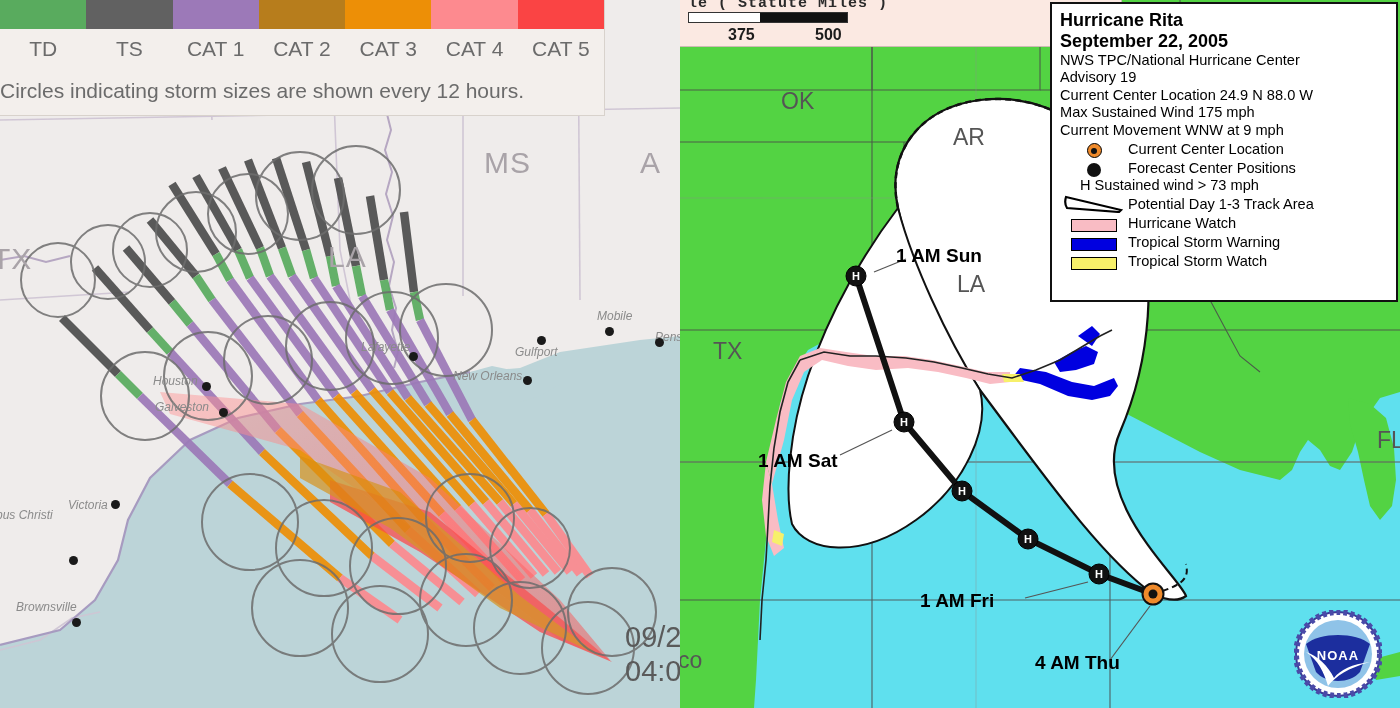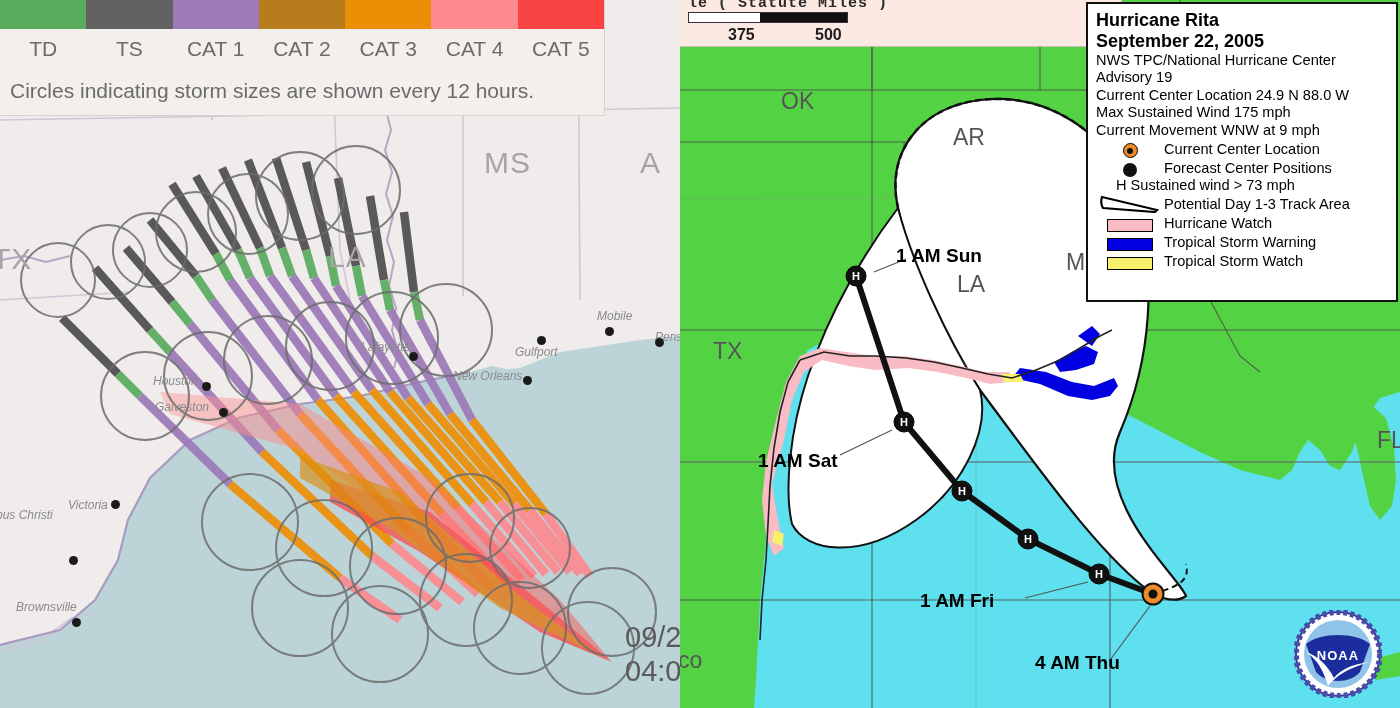--- a/index.html
+++ b/index.html
@@ -42,21 +42,21 @@
     border-bottom: 1px solid #d8d2cc; z-index: 30;
   }
   #legend-swatches { display: flex; width: 100%; height: 29px; }
   #legend-swatches > div { flex: 1 1 0; height: 100%; }
   #legend-labels { display: flex; width: 100%; height: 40px; }
   #legend-labels > div {
     flex: 1 1 0; text-align: center; line-height: 40px;
     font-size: 21px; color: #6b6b6b; font-weight: 500;
   }
   #legend-note {
-    padding-left: 10px; font-size: 21px; color: #6b6b6b;
+    padding-left: 0; font-size: 21px; color: #6b6b6b;
     line-height: 44px; white-space: nowrap;
   }
 
   
   #right-panel {
     position: absolute; left: 680px; top: 0; width: 720px; height: 708px;
     background: #5fe0ee; overflow: hidden;
   }
   #right-map-svg { position: absolute; left: 0; top: 0; }
 
@@ -86,21 +86,21 @@
   }
   #scale-bar .seg-light { flex: 0 0 45%; background: #fff; }
   #scale-bar .seg-dark  { flex: 1 1 auto; background: #111; }
   .scale-tick {
     position: absolute; top: 26px; font-size: 16px; font-weight: bold;
     color: #1c1c1c; font-family: "Liberation Sans", sans-serif;
   }
 
   
   #nhc-box {
-    position: absolute; right: 2px; top: 2px; width: 312px; height: 300px;
+    position: absolute; right: 2px; top: 2px; width: 348px; height: 300px;
     background: #ffffff; border: 2px solid #111; z-index: 25;
     padding: 6px 8px; font-size: 14.6px; color: #000; line-height: 17.4px;
   }
   #nhc-box .bigline { font-size: 18px; font-weight: bold; line-height: 21px; }
   .legend-row { display: flex; align-items: flex-end; height: 19px; }
   .legend-key { width: 68px; flex: 0 0 68px; display:flex; align-items:center; justify-content:center; }
   .legend-text { white-space: nowrap; }
   .sw { width: 46px; height: 13px; border: 1px solid #000; }
   .dot-current {
     width: 15px; height: 15px; border-radius: 50%; background: #ef8a2b;

